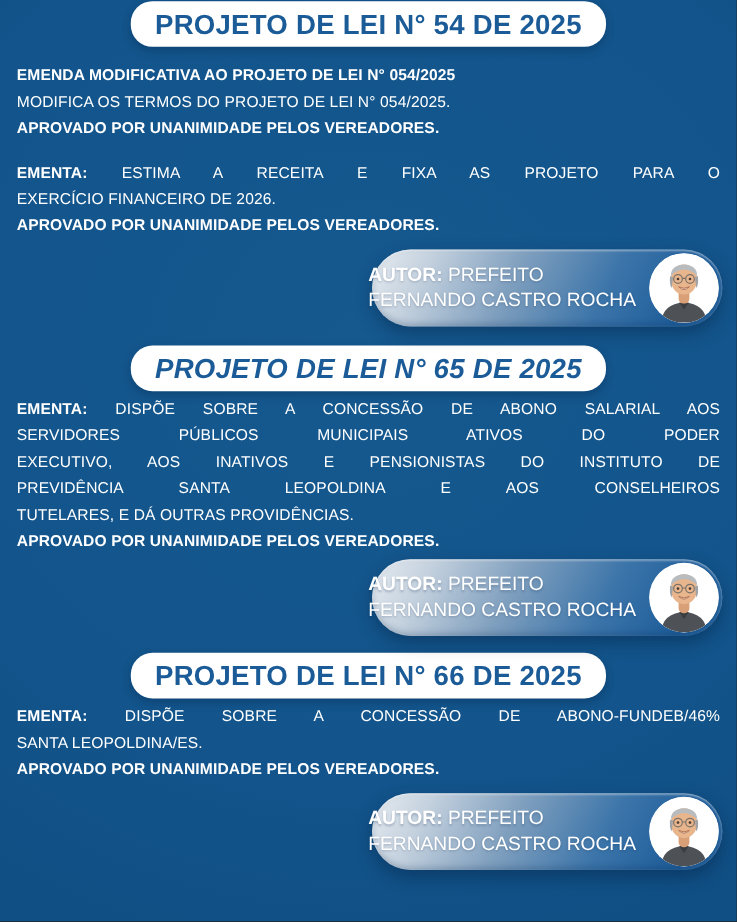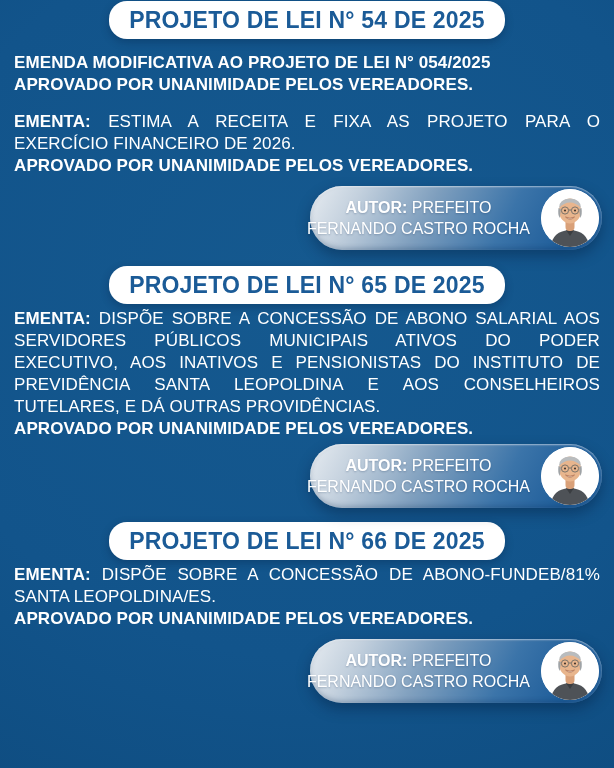--- a/index.html
+++ b/index.html
@@ -30,30 +30,30 @@
     line-height: 26px;
     padding: 6px 20px;
     border-radius: 18px;
     letter-spacing: 0.2px;
     box-shadow: 0 3px 8px rgba(0, 25, 60, 0.30);
     white-space: nowrap;
   }
   .body-block {
     padding: 0 14px;
     color: #FFFFFF;
-    font-size: 17px;
+    font-size: 13px;
     line-height: 22px;
     letter-spacing: 0.1px;
   }
   .line { width: 100%; }
   .just { text-align: justify; text-align-last: justify; }
   .bold { font-weight: bold; }
   .mt13 { margin-top: 13px; }
   .mt15 { margin-top: 15px; }
-  .mt16 { margin-top: 16px; }
+  .mt16 { margin-top: 16px; font-style: italic; }
   .mt14 { margin-top: 14px; }
   .mt9  { margin-top: 9px; }
   .mt8  { margin-top: 4px; }
   
   .author-pill {
     position: relative;
     width: 292px;
     height: 64px;
     margin-left: auto;
     margin-right: 12px;
@@ -62,21 +62,21 @@
       #E7ECF1 0%, #C4D1DE 16%, #7F9FBE 40%, #3B74A9 66%, #1D5C99 88%, #2A69A4 100%);
     box-shadow: 0 6px 14px rgba(0, 20, 50, 0.35),
                 inset 0 1px 2px rgba(255, 255, 255, 0.55),
                 inset 0 -2px 5px rgba(8, 40, 80, 0.25);
   }
   .author-text {
     position: absolute;
     right: 72px;
     top: 50%;
     transform: translateY(-50%);
-    text-align: center;
+    text-align: left;
     color: #FFFFFF;
     font-size: 16px;
     line-height: 21px;
     white-space: nowrap;
     text-shadow: 0 1px 2px rgba(10, 40, 80, 0.25);
   }
   .photo {
     position: absolute;
     right: 3px;
     top: 3px;
@@ -93,20 +93,21 @@
 
 <div class="canvas">
 
   <section>
     <div class="header-pill">
       <span>PROJETO DE LEI N° 54 DE 2025</span>
     </div>
 
     <div class="body-block mt13">
       <div class="line bold">EMENDA MODIFICATIVA AO PROJETO DE LEI N° 054/2025</div>
+      <div class="line">MODIFICA OS TERMOS DO PROJETO DE LEI N° 054/2025.</div>
       <div class="line bold">APROVADO POR UNANIMIDADE PELOS VEREADORES.</div>
     </div>
 
     <div class="body-block mt15">
       <div class="line just"><span class="bold">EMENTA:</span> <span>ESTIMA A RECEITA E FIXA AS PROJETO PARA O</span></div>
       <div class="line">EXERCÍCIO FINANCEIRO DE 2026.</div>
       <div class="line bold">APROVADO POR UNANIMIDADE PELOS VEREADORES.</div>
     </div>
 
     <div class="author-pill mt9">
@@ -174,21 +175,21 @@
       </div>
     </div>
   </section>
 
   <section>
     <div class="header-pill mt14">
       <span>PROJETO DE LEI N° 66 DE 2025</span>
     </div>
 
     <div class="body-block mt8">
-      <div class="line just"><span class="bold">EMENTA:</span> <span>DISPÕE SOBRE A CONCESSÃO DE ABONO-FUNDEB/81%</span></div>
+      <div class="line just"><span class="bold">EMENTA:</span> <span>DISPÕE SOBRE A CONCESSÃO DE ABONO-FUNDEB/46%</span></div>
       <div class="line">SANTA LEOPOLDINA/ES.</div>
       <div class="line bold">APROVADO POR UNANIMIDADE PELOS VEREADORES.</div>
     </div>
 
     <div class="author-pill mt9">
       <div class="author-text">
         <div><span class="bold">AUTOR:</span> <span>PREFEITO</span></div>
         <div>FERNANDO CASTRO ROCHA</div>
       </div>
       <div class="photo">

